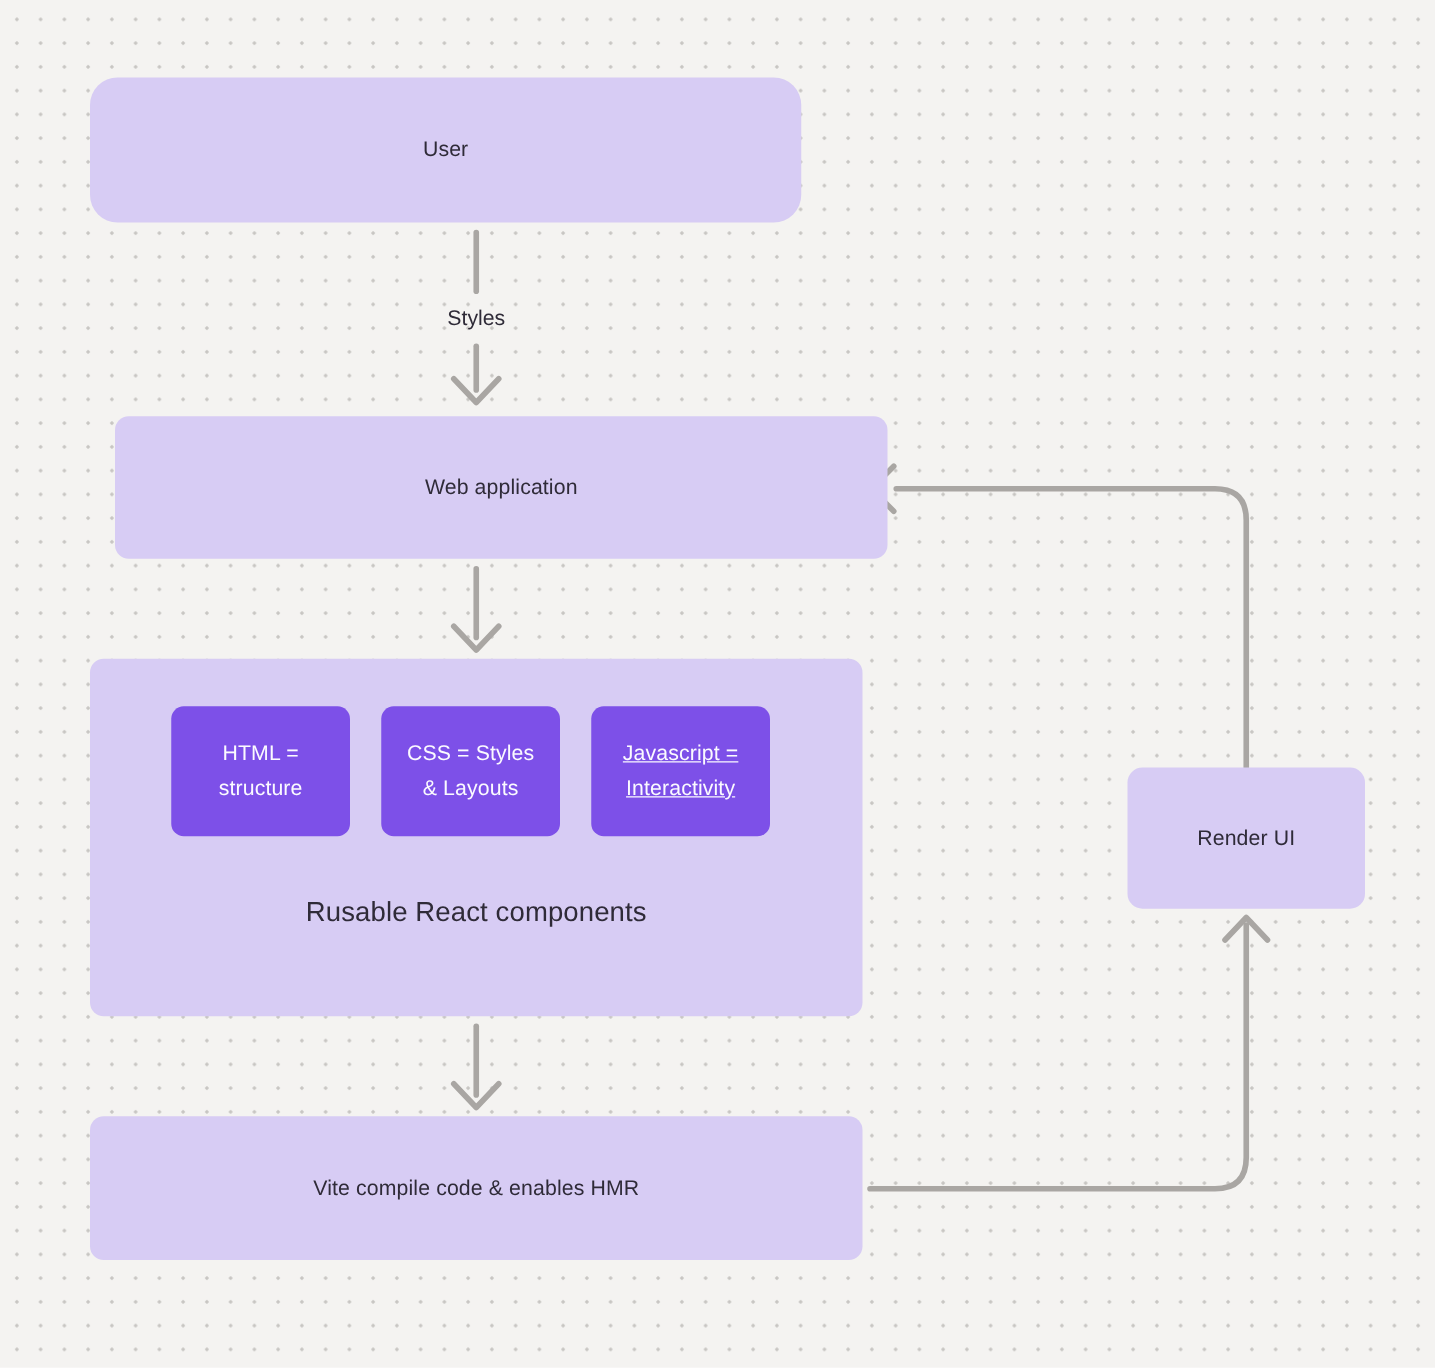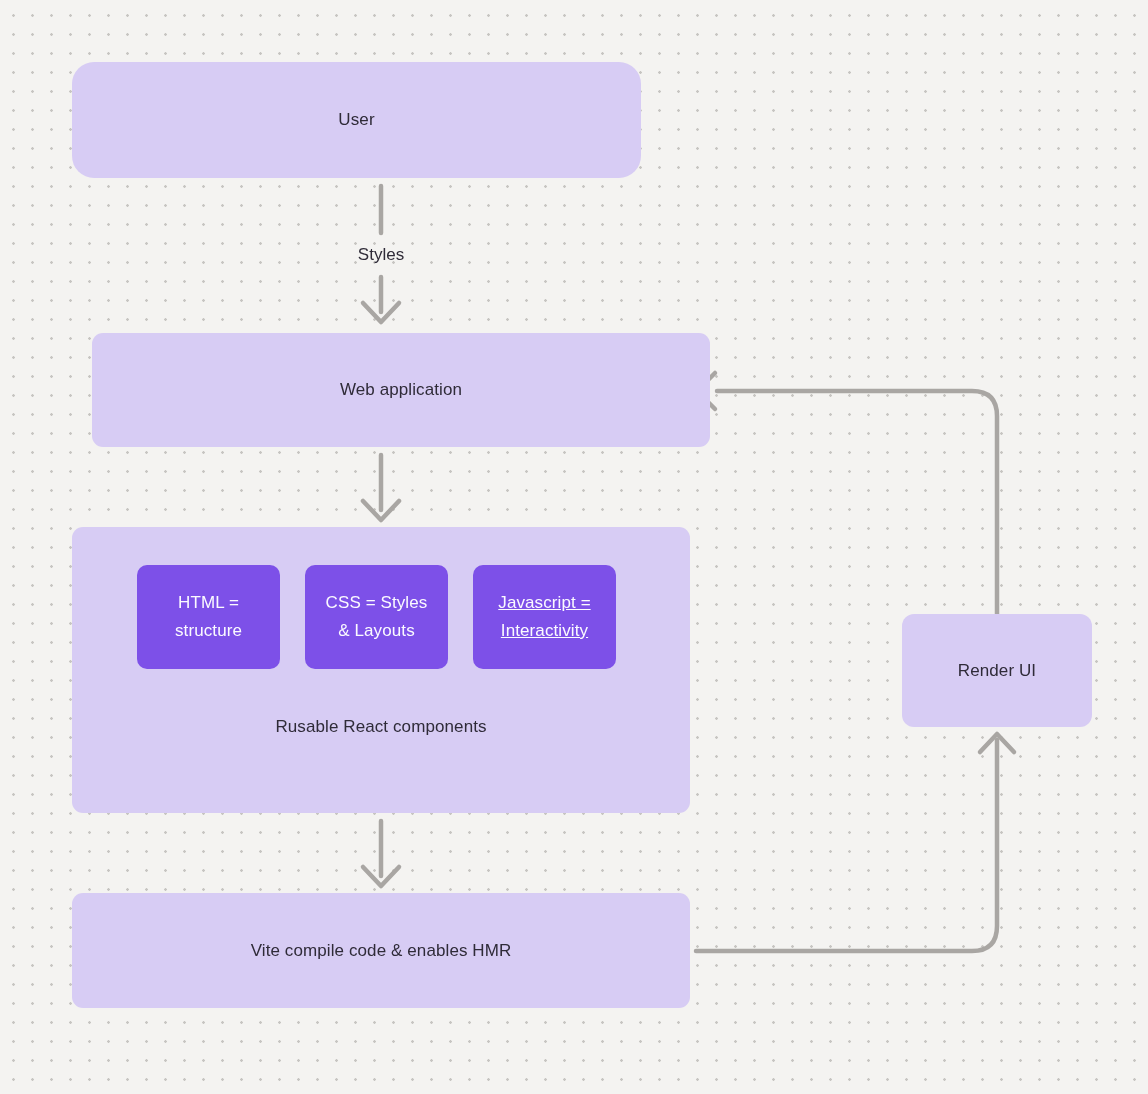--- a/index.html
+++ b/index.html
@@ -55,21 +55,21 @@
   .chip-html { left: 65px; }
   .chip-css  { left: 233px; }
   .chip-js   { left: 401px; text-decoration: underline; }
 
   .group-caption {
     position: absolute;
     left: 0;
     top: 190px;
     width: 100%;
     text-align: center;
-    font-size: 17px;
+    font-size: 22px;
     font-weight: 500;
     color: #2f2b38;
   }
   .edge-label {
     position: absolute;
     left: 281px;
     top: 245px;
     width: 200px;
     text-align: center;
     font-size: 17px;

